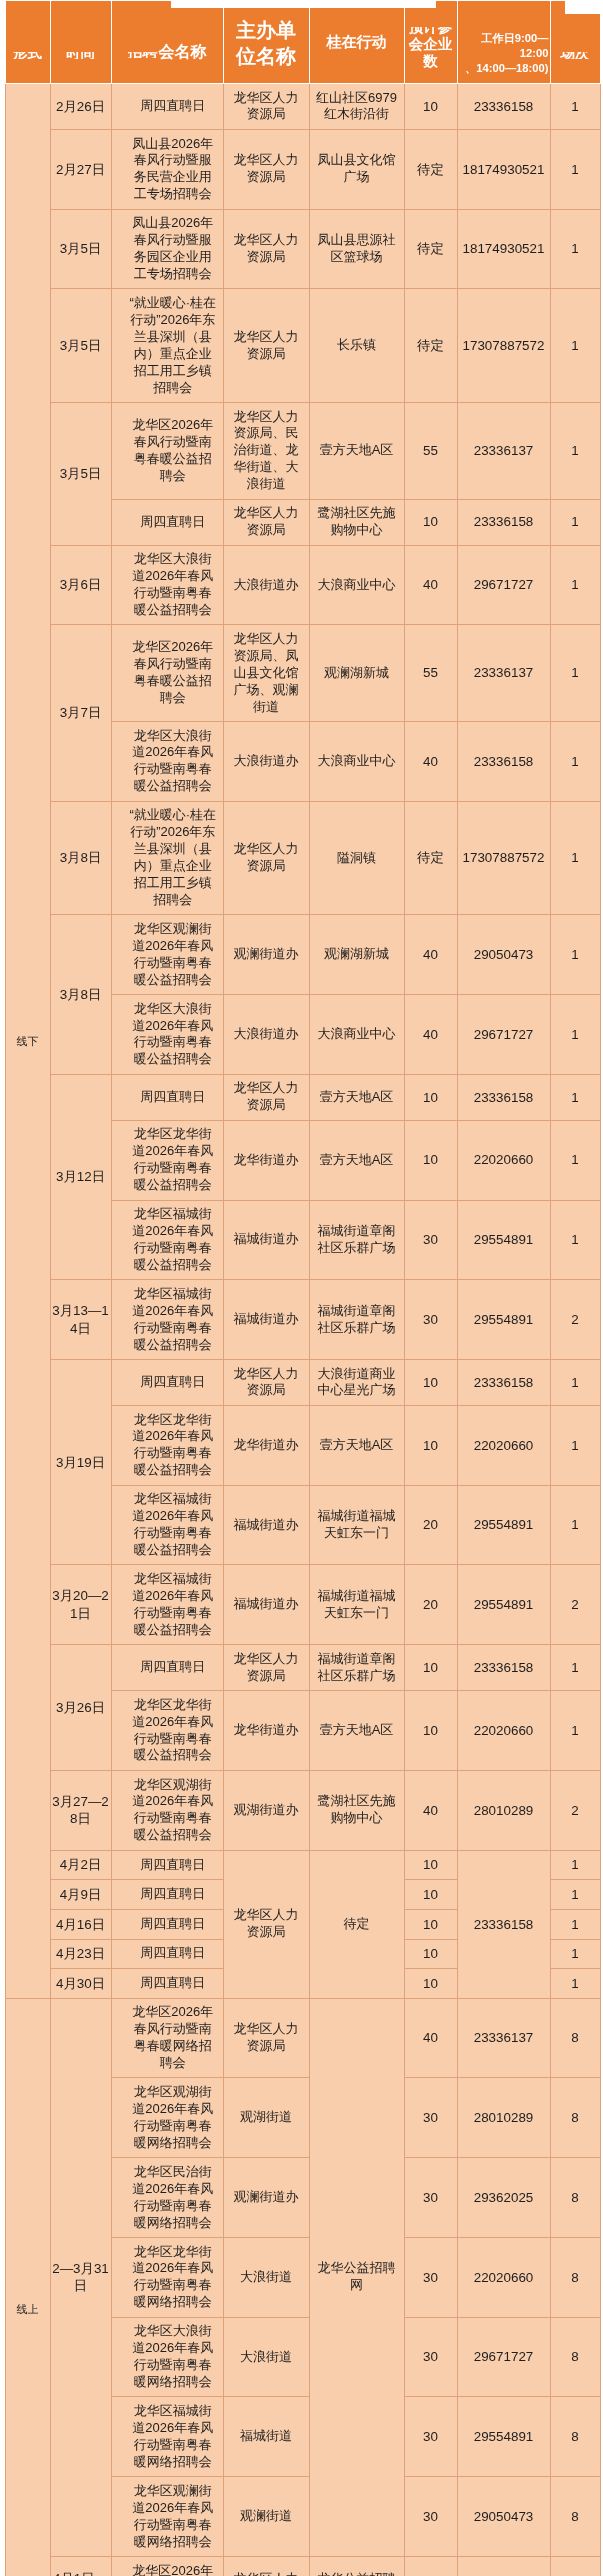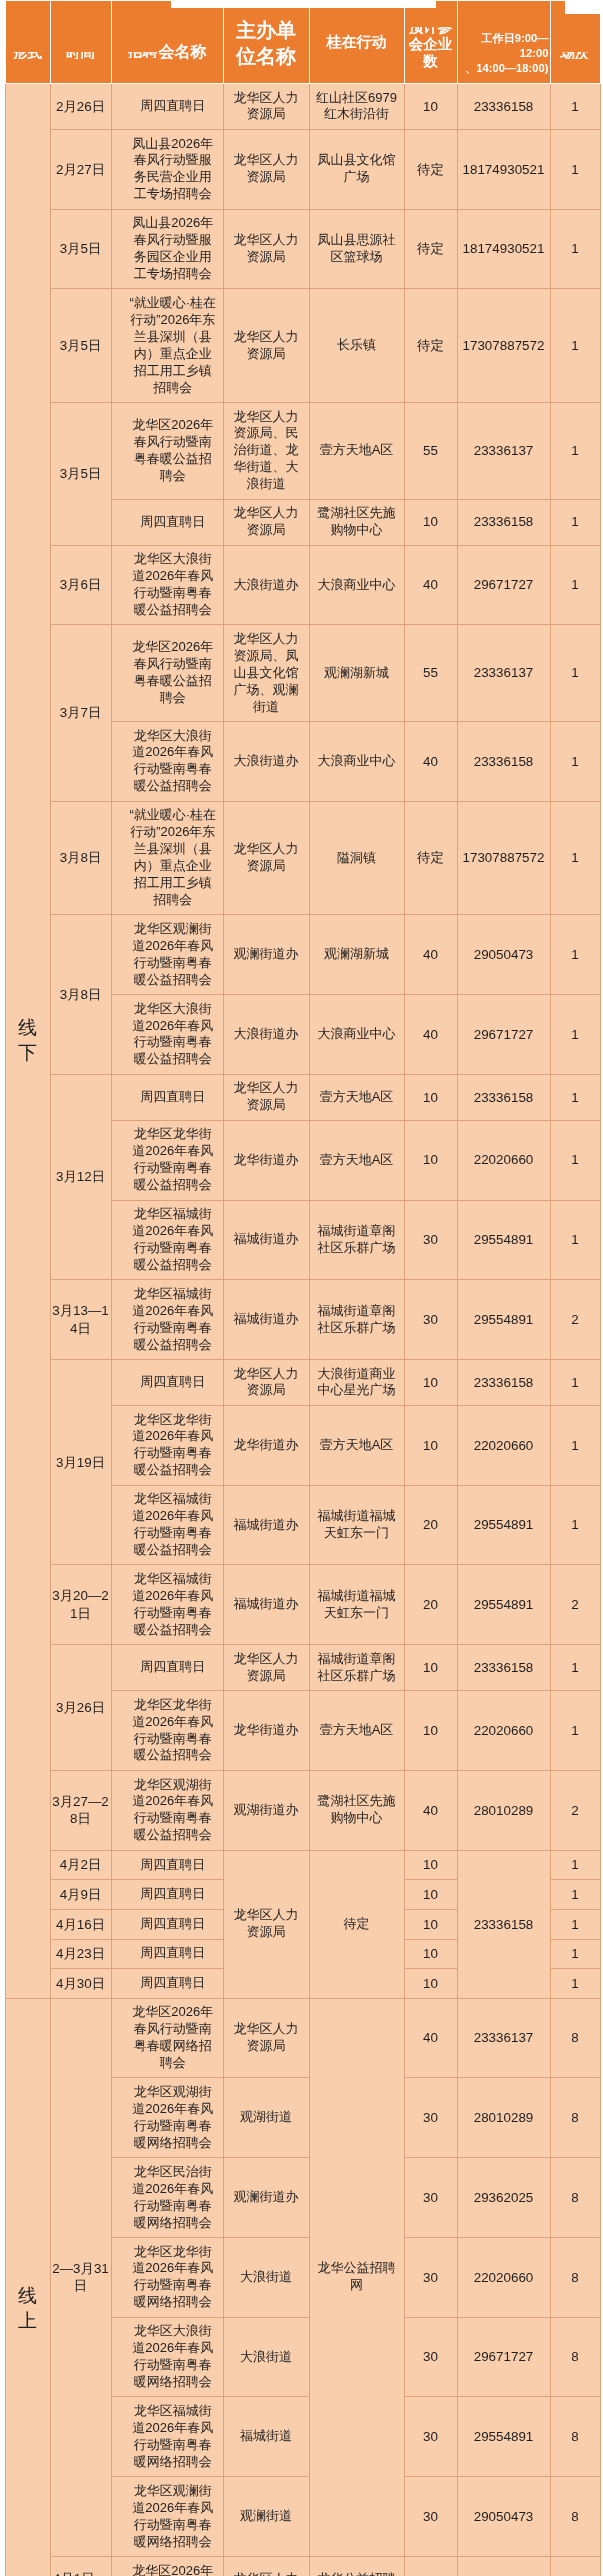--- a/index.html
+++ b/index.html
@@ -5,21 +5,21 @@
   html,body{margin:0;padding:0;background:#FFFFFF;}
   body{width:603px;font-family:"Liberation Sans","DejaVu Sans",sans-serif;}
   .page{position:relative;width:603px;box-sizing:border-box;padding:0 4.5px 9px 4.5px;}
   table{border-collapse:collapse;table-layout:fixed;width:595px;}
   thead tr{height:83px;}
   th{background:#EC7D2F;border:1.7px solid #FFFFFF;color:#FFFFFF;font-weight:bold;
      padding:0;vertical-align:middle;overflow:hidden;text-align:center;}
   td{background:#F9CEAC;border:1.1px solid #DFA278;color:#1E1E1E;text-align:center;
      vertical-align:middle;font-size:13px;line-height:1.3;padding:5.6px 3.4px;
      word-break:break-all;overflow-wrap:anywhere;}
-  .c-section{font-size:19px;}
+  .c-section{font-size:11px;}
   .c-date,.c-num,.c-tel,.c-ses{font-size:13.4px;padding-left:1.1px;padding-right:1.1px;}
   .c-title{padding-left:16px;padding-right:4.5px;}
   .c-org{padding-left:6.7px;padding-right:6.7px;}
   
   .frag{height:7.3px;overflow:hidden;margin-top:27px;}
   .frag span{display:block;font-size:14.5px;line-height:14.5px;margin-top:-6.1px;white-space:nowrap;}
   .h-title .wrap{margin-top:20px;white-space:nowrap;}
   .h-title .full{font-size:16px;}
   .frag-i{display:inline-block;width:31px;height:5.6px;overflow:hidden;position:relative;vertical-align:-1.1px;}
   .frag-i span{position:absolute;left:0;bottom:-1.7px;font-size:15px;line-height:15px;white-space:nowrap;}

